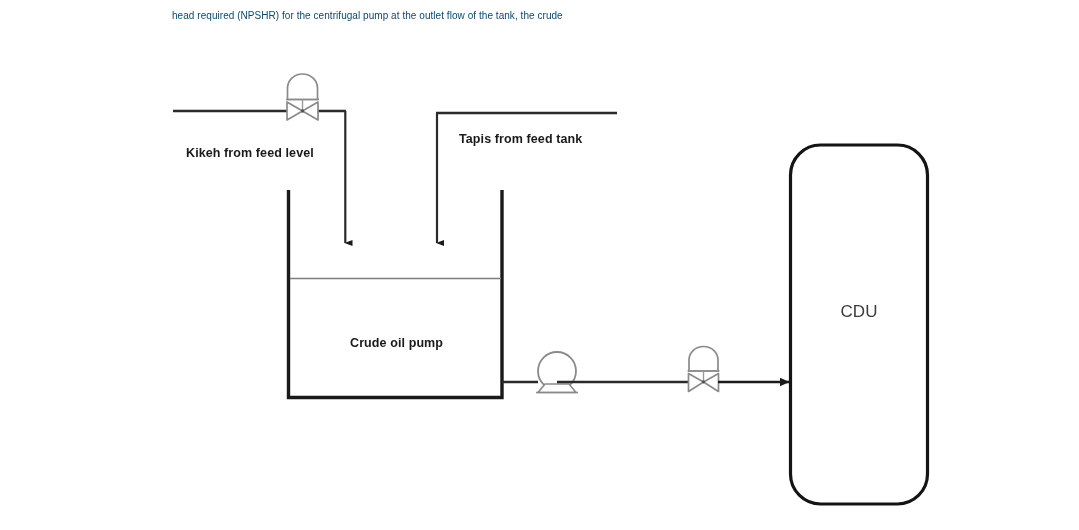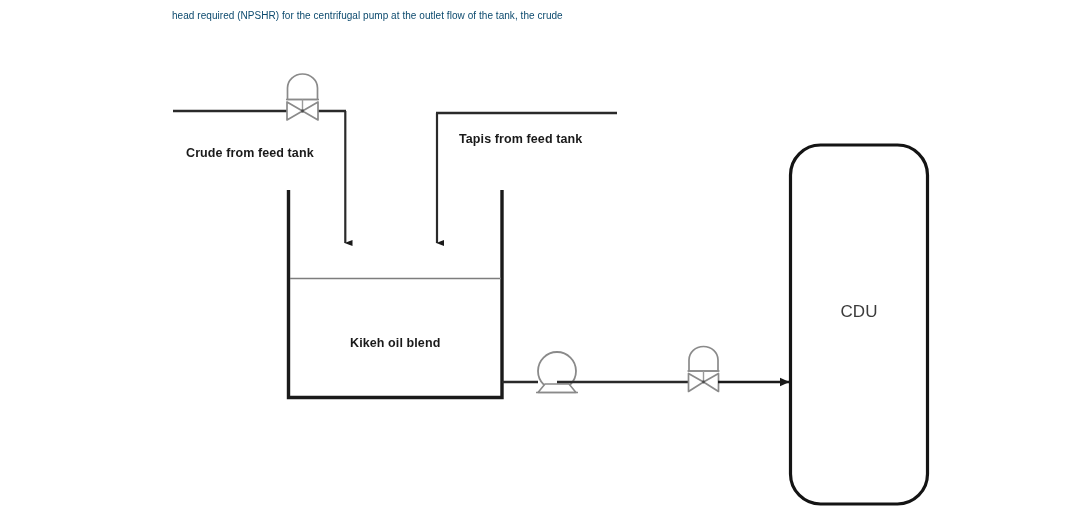--- a/index.html
+++ b/index.html
@@ -157,21 +157,21 @@
     <g>
       <line x1="718" y1="382" x2="789" y2="382" stroke="#1a1a1a" stroke-width="2.4" marker-end="url(#arrow-right)"></line>
     </g>
 
     <g>
       <rect x="790.5" y="145" width="137" height="359" rx="30" ry="30" fill="#ffffff" stroke="#141414" stroke-width="3.2"></rect>
     </g>
 
   </svg>
 
-  <div class="diagram-label" id="label-kikeh">Crude from feed tank</div>
+  <div class="diagram-label" id="label-kikeh">Kikeh from feed level</div>
 
   <div class="diagram-label" id="label-tapis">Tapis from feed tank</div>
 
-  <div class="diagram-label" id="label-crude">Kikeh oil blend</div>
+  <div class="diagram-label" id="label-crude">Crude oil pump</div>
 
   <div id="label-cdu">CDU</div>
 
 </div>
 
 </body></html>

